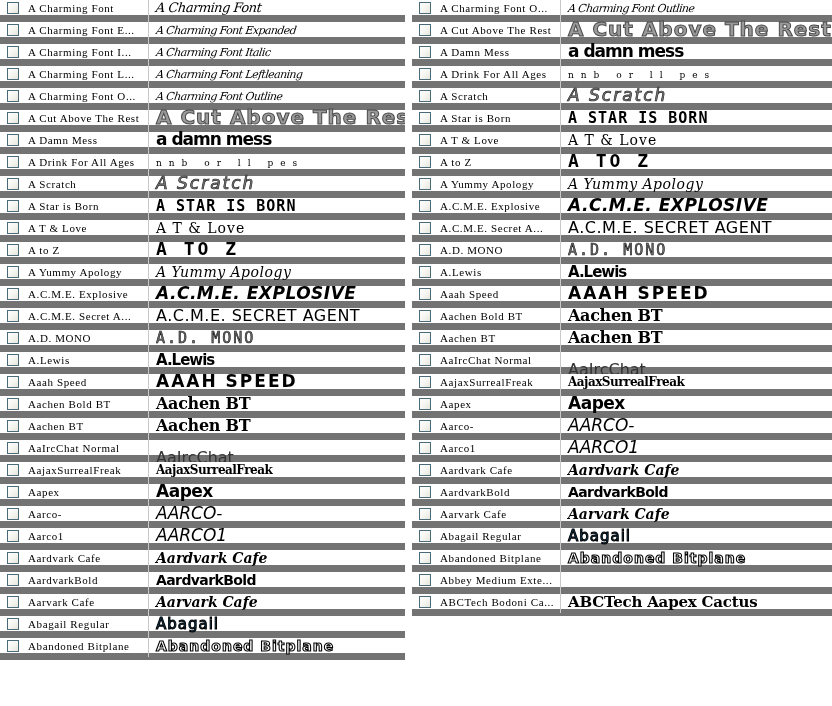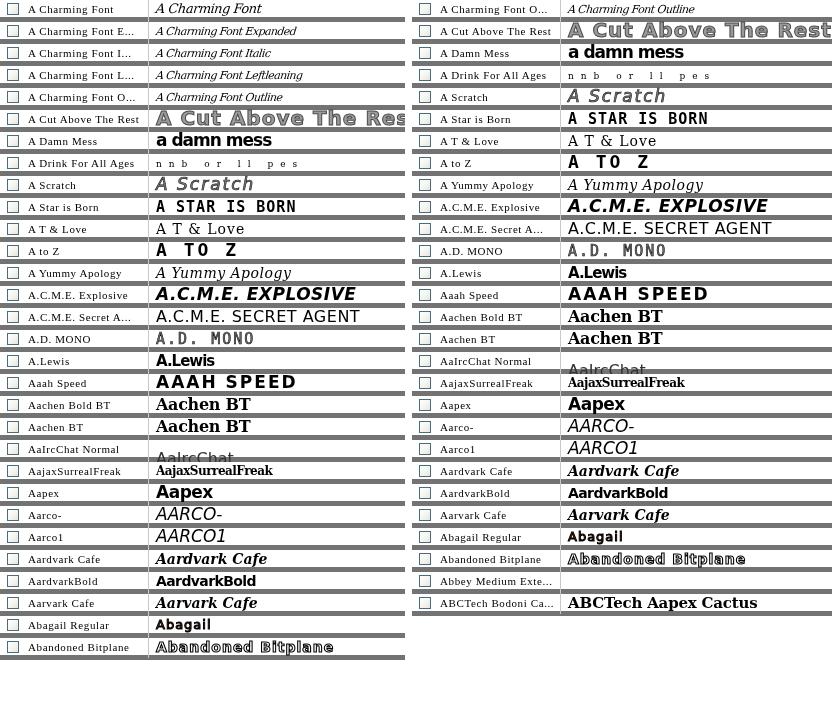--- a/index.html
+++ b/index.html
@@ -37,21 +37,21 @@
   }
 
   .panel-left  { width: 405px; }
   .panel-gap   { width: 7px; height: 666px; background: #ffffff; }
   .panel-right { width: 420px; }
 
   .font-row {
     display: flex;
     align-items: center;
     height: 22px;
-    border-bottom: 5px solid #737373;
+    border-bottom: 7px solid #737373;
     background: #ffffff;
     position: relative;
   }
 
   .cb-cell {
     width: 26px;
     display: flex;
     align-items: center;
     justify-content: center;
     flex: 0 0 26px;
@@ -112,21 +112,21 @@
   .pv-mono-thin   { font-family: "DejaVu Sans Mono", monospace; font-size: 15px; letter-spacing: 2px; color: #6f6f6f; -webkit-text-stroke: 0.6px #1a1a1a; }
   .pv-graffiti    { font-family: "DejaVu Sans", sans-serif; font-weight: bold; font-size: 15px; letter-spacing: -1px; }
   .pv-round       { font-family: "DejaVu Sans", sans-serif; font-weight: bold; font-size: 17px; letter-spacing: 2px; }
   .pv-slab        { font-family: "DejaVu Serif", serif; font-weight: bold; font-size: 16px; letter-spacing: -0.3px; }
   .pv-light       { font-family: "DejaVu Sans", sans-serif; font-size: 16px; letter-spacing: 0px; color: #333; margin-top: 20px; }
   .pv-squiggle    { font-family: "DejaVu Serif", serif; font-weight: bold; font-size: 12px; letter-spacing: -0.5px; }
   .pv-heavy       { font-family: "DejaVu Sans", sans-serif; font-weight: bold; font-size: 17px; letter-spacing: -0.5px; }
   .pv-rough-cap   { font-family: "DejaVu Sans", sans-serif; font-style: italic; font-size: 17px; letter-spacing: 0px; }
   .pv-bolditalic  { font-family: "DejaVu Serif", serif; font-weight: bold; font-style: italic; font-size: 14px; letter-spacing: 0px; }
   .pv-blackital   { font-family: "DejaVu Sans", sans-serif; font-weight: bold; font-size: 14px; letter-spacing: -0.6px; }
-  .pv-outline-th  { font-family: "DejaVu Sans", sans-serif; font-size: 13px; letter-spacing: 1px; color: #c2410c; -webkit-text-stroke: 1px #000000; }
+  .pv-outline-th  { font-family: "DejaVu Sans", sans-serif; font-size: 15px; letter-spacing: 1px; color: #0c4a6e; -webkit-text-stroke: 1px #000000; }
   .pv-bubble      { font-family: "DejaVu Sans", sans-serif; font-weight: bold; font-size: 14px; letter-spacing: 1px; color: #ffffff; -webkit-text-stroke: 1.1px #000000; }
   .pv-italic-sten { font-family: "DejaVu Sans", sans-serif; font-weight: bold; font-style: italic; font-size: 13px; letter-spacing: -0.5px; }
   .pv-abbey       { font-family: "DejaVu Sans", sans-serif; font-size: 19px; letter-spacing: 0.5px; }
   .pv-deco        { font-family: "DejaVu Serif", serif; font-weight: bold; font-size: 12px; letter-spacing: 0px; color: #ffffff; -webkit-text-stroke: 1px #111; }
   .pv-bodoni      { font-family: "DejaVu Serif", serif; font-weight: bold; font-size: 15px; letter-spacing: -0.2px; }
 
   
   .footer {
     position: absolute;
     left: 0;

